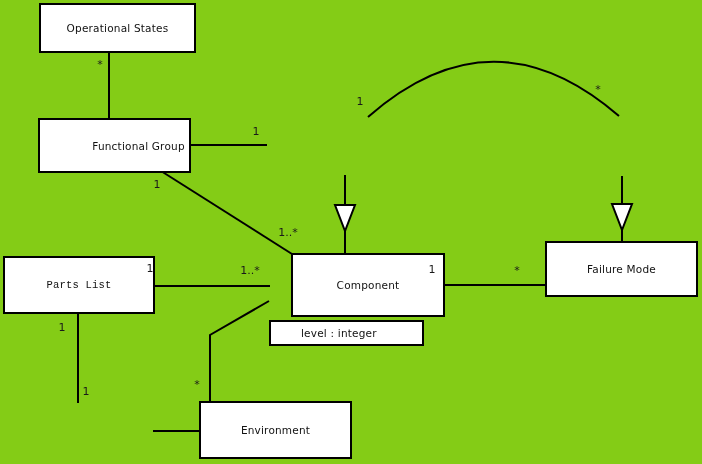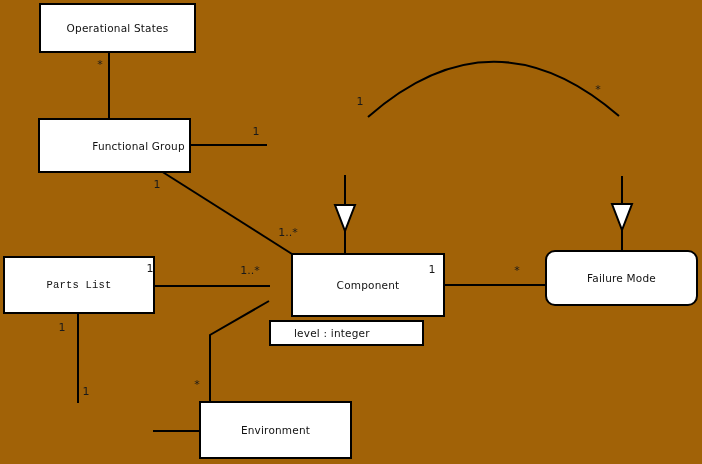--- a/index.html
+++ b/index.html
@@ -4,21 +4,21 @@
 <style>
   html, body {
     margin: 0;
     padding: 0;
     background: #ffffff;
   }
   #diagram {
     position: relative;
     width: 702px;
     height: 464px;
-    background: #a16207;
+    background: #84cc16;
     font-family: "DejaVu Sans", sans-serif;
     color: #111111;
     overflow: hidden;
   }
   #edges {
     position: absolute;
     left: 0;
     top: 0;
     z-index: 1;
   }
@@ -35,21 +35,21 @@
     z-index: 2;
   }
   .uml-attr {
     position: absolute;
     box-sizing: border-box;
     background: #ffffff;
     border: 2px solid #000000;
     display: flex;
     align-items: center;
     justify-content: flex-start;
-    padding-left: 23px;
+    padding-left: 30px;
     font-size: 10.5px;
     letter-spacing: 0.2px;
     z-index: 2;
   }
   .mult {
     position: absolute;
     transform: translate(-50%, -50%);
     font-size: 11px;
     line-height: 1;
     color: #1a1a1a;
@@ -105,21 +105,21 @@
     <span>Parts List</span>
   </div>
 
   <div class="uml-class" style="left:263px; top:253px; width:154px; height:64px;margin-left:28px;">
     <span>Component</span>
   </div>
   <div class="uml-attr" style="left:269px; top:320px; width:155px; height:26px;">
     <span>level : integer</span>
   </div>
 
-  <div class="uml-class" style="left:545px; top:250px; width:153px; height:56px;border-radius:10px;">
+  <div class="uml-class" style="left:545px; top:241px; width:153px; height:56px;">
     <span>Failure Mode</span>
   </div>
 
 
   <div class="uml-class" style="left:199px; top:401px; width:153px; height:58px;">
     <span>Environment</span>
   </div>
 
   <span class="mult" style="left:100px; top:64px;">*</span>
 

